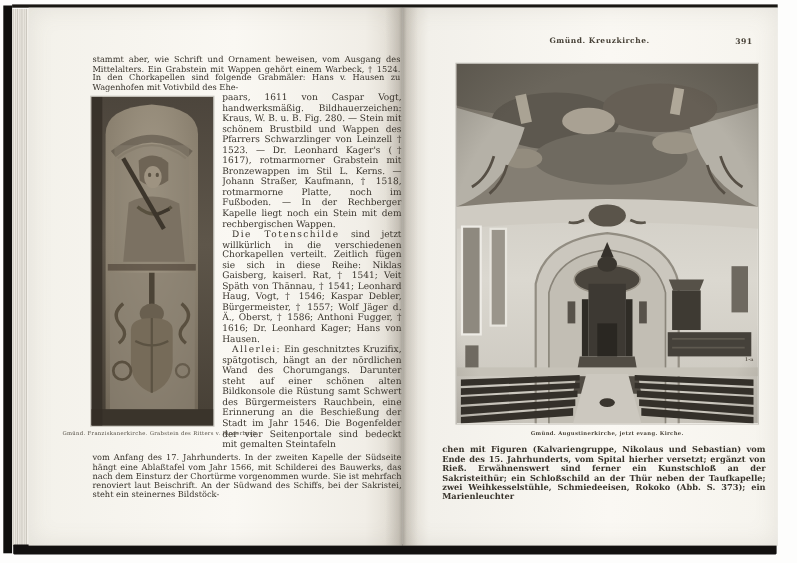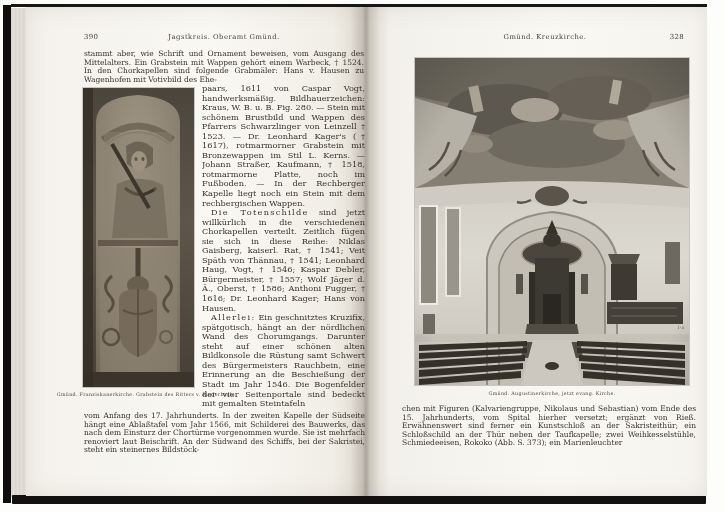--- a/index.html
+++ b/index.html
@@ -9,21 +9,21 @@
   .top-rule{position:absolute;left:11px;top:4px;width:696px;height:3px;background:#191713;}
   .bottom-rule{position:absolute;left:12px;top:495px;width:694px;height:9px;background:#131110;border-radius:1px;}
   .cover-edge{position:absolute;left:3px;top:5px;width:8px;height:498px;background:#0f0e0c;}
   .page-stack{position:absolute;left:11px;top:8px;width:15px;height:489px;
       background:repeating-linear-gradient(90deg,#ece9e2 0px,#c8c4bb 1px,#f2efe8 2px,#d5d1c8 3px,#e7e4dd 4px);}
   
   .page{position:absolute;top:7px;height:489px;box-shadow:inset 0 0 22px rgba(115,105,90,0.13);}
   .page.left{left:26px;width:340px;
       background:linear-gradient(90deg,#f3f1ea 0%,#faf8f3 55%,#f1eee7 90%,#ddd8ce 100%);}
   .page.right{left:366px;width:341px;
-      background:linear-gradient(90deg,#dcd7cd 0%,#f2f0ea 7%,#faf8f3 55%,#f6f4ee 100%);}
+      background:linear-gradient(90deg,#dcd7cd 0%,#f2f0ea 7%,#faf8f3 55%,#f6f4ee 100%);font-weight:bold;}
   .gutter{position:absolute;left:350px;top:7px;width:30px;height:489px;pointer-events:none;
       background:linear-gradient(90deg,rgba(70,62,52,0) 0%,rgba(70,62,52,0.14) 42%,rgba(45,40,33,0.26) 53%,rgba(70,62,52,0.10) 66%,rgba(70,62,52,0) 100%);}
   
   .header{position:absolute;top:26px;font-size:6.8px;letter-spacing:0.5px;color:#464036;text-align:center;}
   .header.hl{left:58px;width:280px;}
   .header.hr{left:32px;width:294px;}
   .pagenum{position:absolute;top:0;font-size:7px;color:#464036;letter-spacing:0.3px;}
   .pagenum.pl{left:0;}
   .pagenum.pr{right:8px;}
   
@@ -49,24 +49,20 @@
 <body>
 
 <div id="stage">
 
   <div class="cover-edge"></div>
   <div class="page-stack"></div>
   <div class="top-rule"></div>
   <div class="bottom-rule"></div>
 
   <div class="page left">
-    <div class="header hl">
-      <span class="pagenum pl">390</span>
-      <span>Jagstkreis. Oberamt Gmünd.</span>
-    </div>
 
     <p class="body-text intro">stammt aber, wie Schrift und Ornament beweisen, vom Ausgang des Mittelalters. Ein Grabstein mit Wappen gehört einem Warbeck, † 1524. In den Chorkapellen sind folgende Grabmäler: Hans v. Hausen zu Wagenhofen mit Votivbild des Ehe-</p>
 
     <figure class="photo gravestone">
       <svg viewBox="0 0 111 299" xmlns="http://www.w3.org/2000/svg">
         <defs>
           <linearGradient id="gbg" x1="0" y1="0" x2="0" y2="1">
             <stop offset="0" stop-color="#4c453c"></stop>
               <stop offset="0.45" stop-color="#5e564a"></stop>
             <stop offset="1" stop-color="#463f35"></stop>
@@ -113,21 +109,21 @@
       <p class="col-para indent"><span class="sperr">Die Totenschilde</span><span> sind jetzt willkürlich in die verschiedenen Chorkapellen verteilt. Zeitlich fügen sie sich in diese Reihe: Niklas Gaisberg, kaiserl. Rat, † 1541; Veit Späth von Thännau, † 1541; Leonhard Haug, Vogt, † 1546; Kaspar Debler, Bürgermeister, † 1557; Wolf Jäger d. Ä., Oberst, † 1586; Anthoni Fugger, † 1616; Dr. Leonhard Kager; Hans von Hausen.</span></p>
       <p class="col-para indent"><span class="sperr">Allerlei:</span><span> Ein geschnitztes Kruzifix, spätgotisch, hängt an der nördlichen Wand des Chorumgangs. Darunter steht auf einer schönen alten Bildkonsole die Rüstung samt Schwert des Bürgermeisters Rauchbein, eine Erinnerung an die Beschießung der Stadt im Jahr 1546. Die Bogenfelder der vier Seitenportale sind bedeckt mit gemalten Steintafeln</span></p>
     </div>
 
     <p class="body-text bottom-block">vom Anfang des 17. Jahrhunderts. In der zweiten Kapelle der Südseite hängt eine Ablaßtafel vom Jahr 1566, mit Schilderei des Bauwerks, das nach dem Einsturz der Chortürme vorgenommen wurde. Sie ist mehrfach renoviert laut Beischrift. An der Südwand des Schiffs, bei der Sakristei, steht ein steinernes Bildstöck-</p>
   </div>
 
   <div class="page right">
     <div class="header hr">
       <span>Gmünd. Kreuzkirche.</span>
-      <span class="pagenum pr">328</span>
+      <span class="pagenum pr">391</span>
     </div>
 
     <figure class="photo church">
       <svg viewBox="0 0 274 327" xmlns="http://www.w3.org/2000/svg">
         <defs>
           <linearGradient id="cwall" x1="0" y1="0" x2="0" y2="1">
             <stop offset="0" stop-color="#c2beb5"></stop>
               <stop offset="0.6" stop-color="#dbd8d0"></stop>
             <stop offset="1" stop-color="#c8c4bb"></stop>
           </linearGradient>

